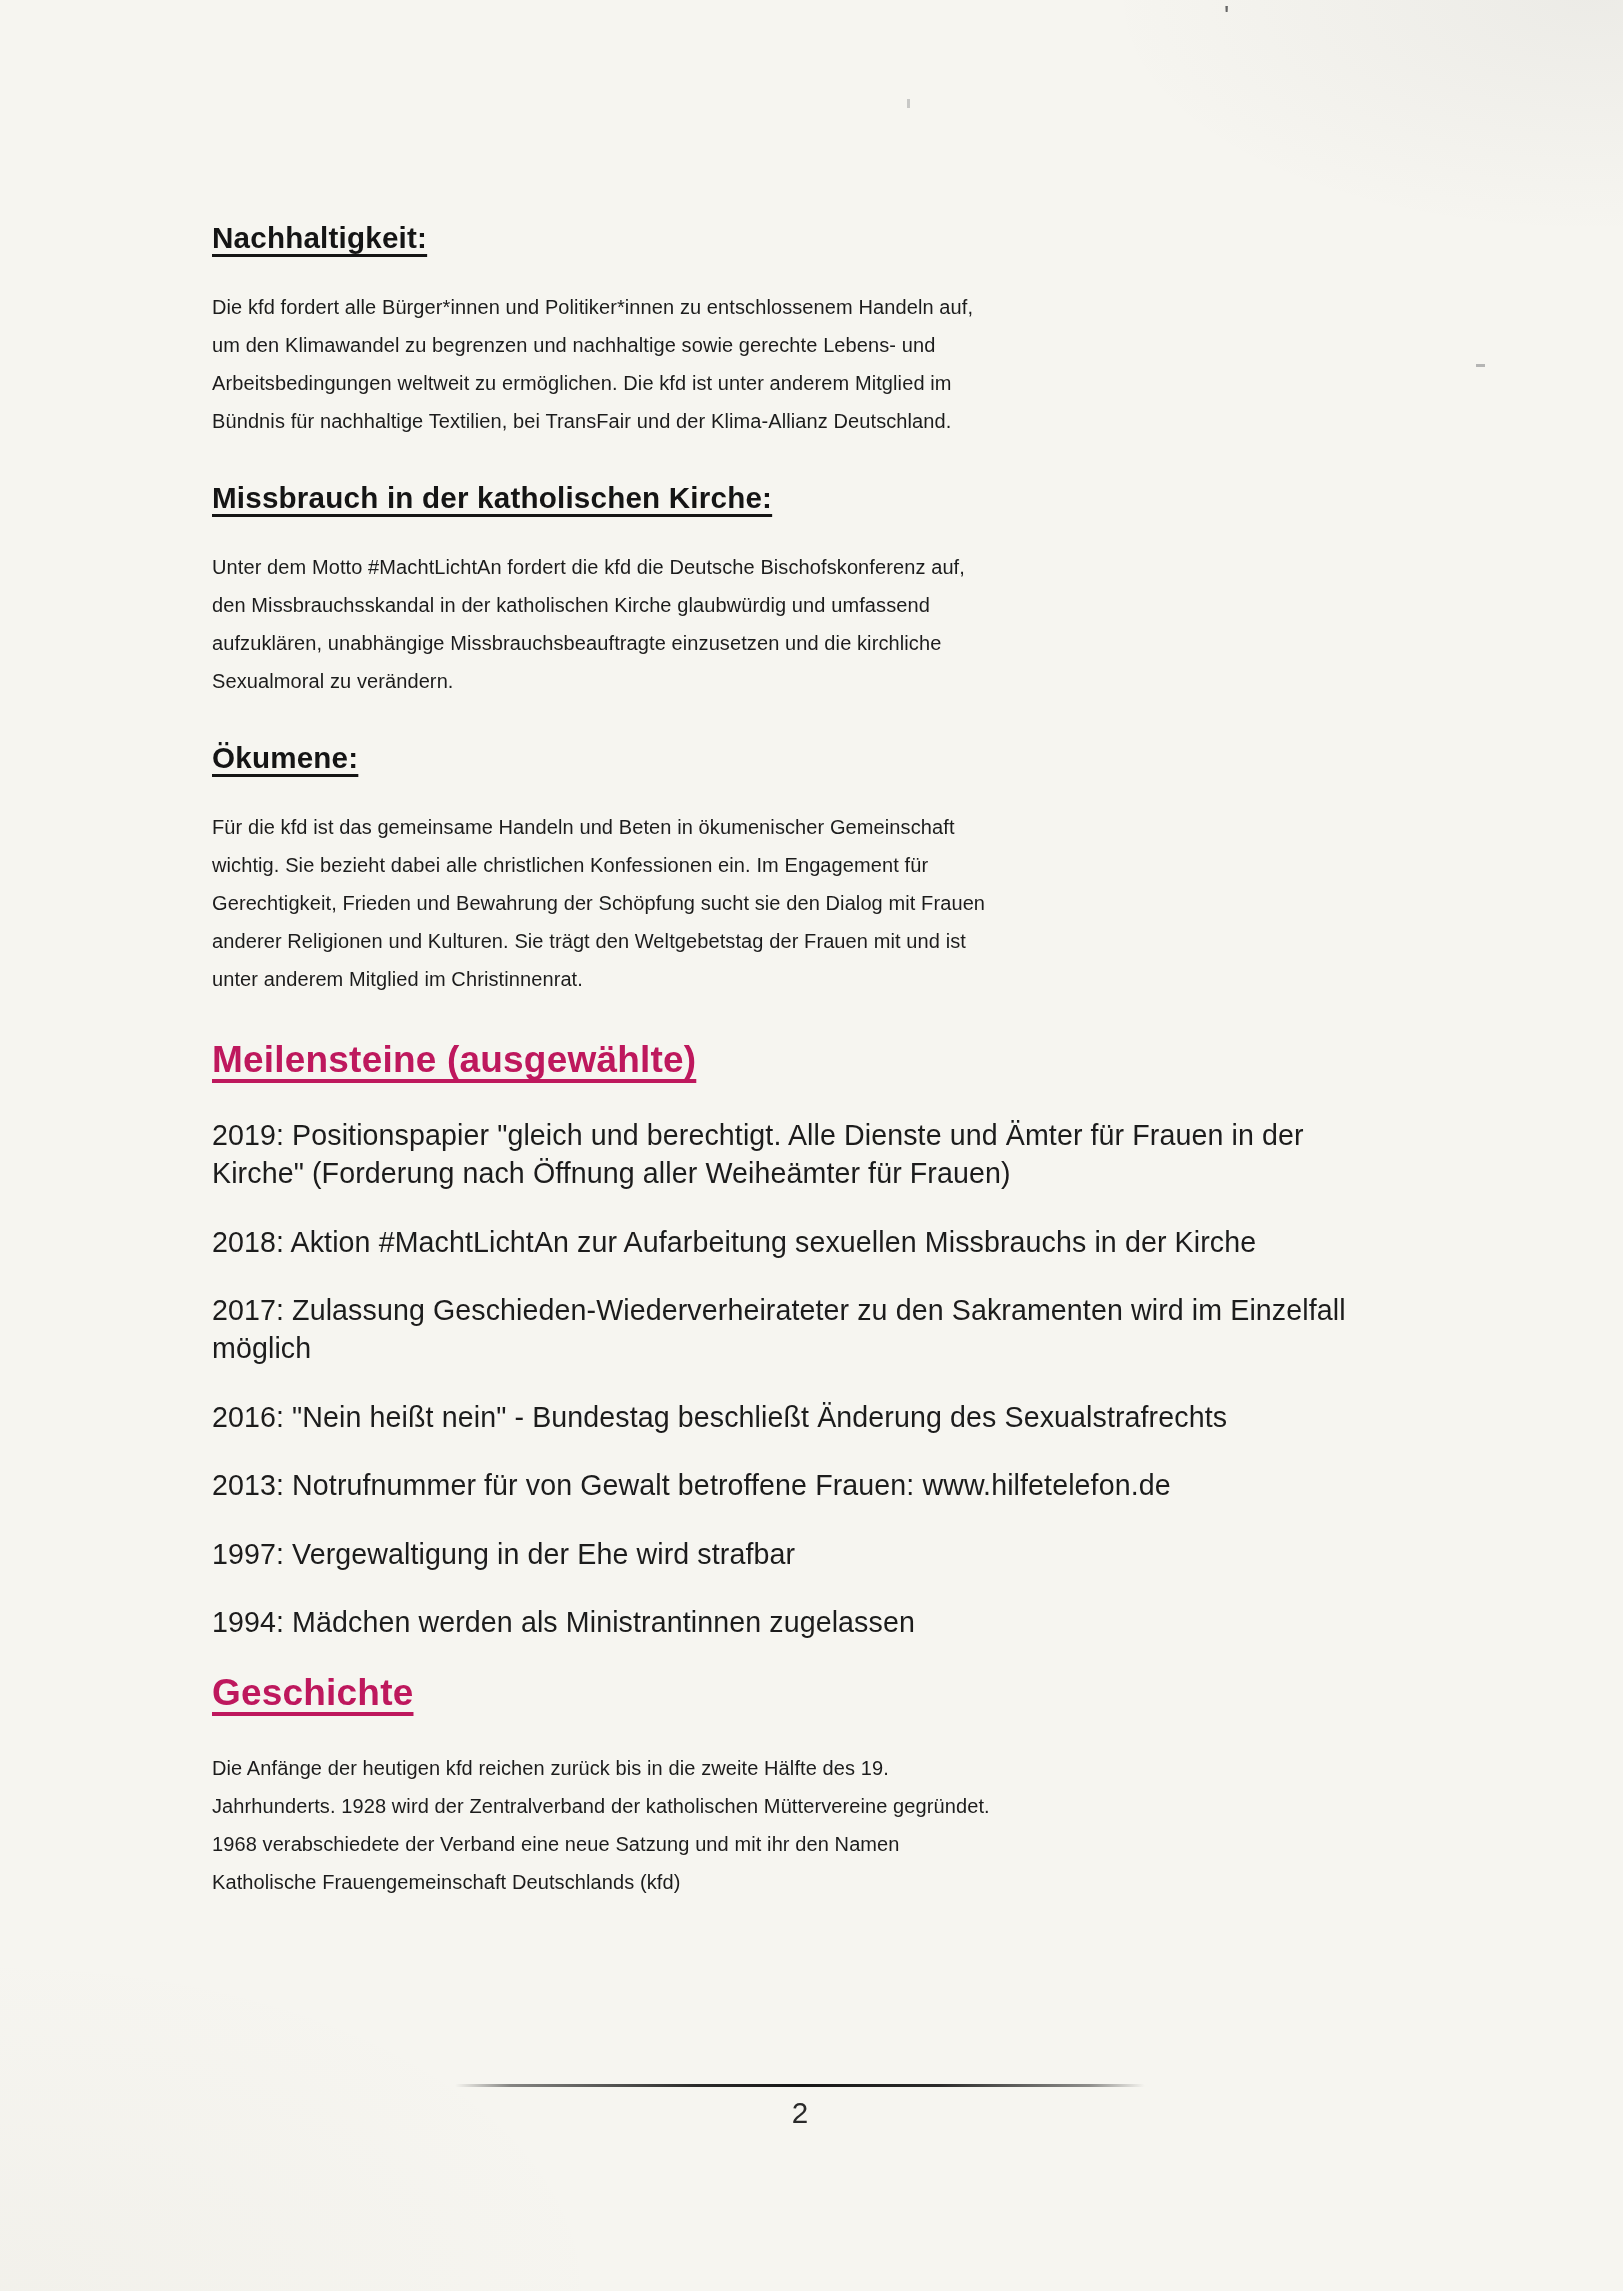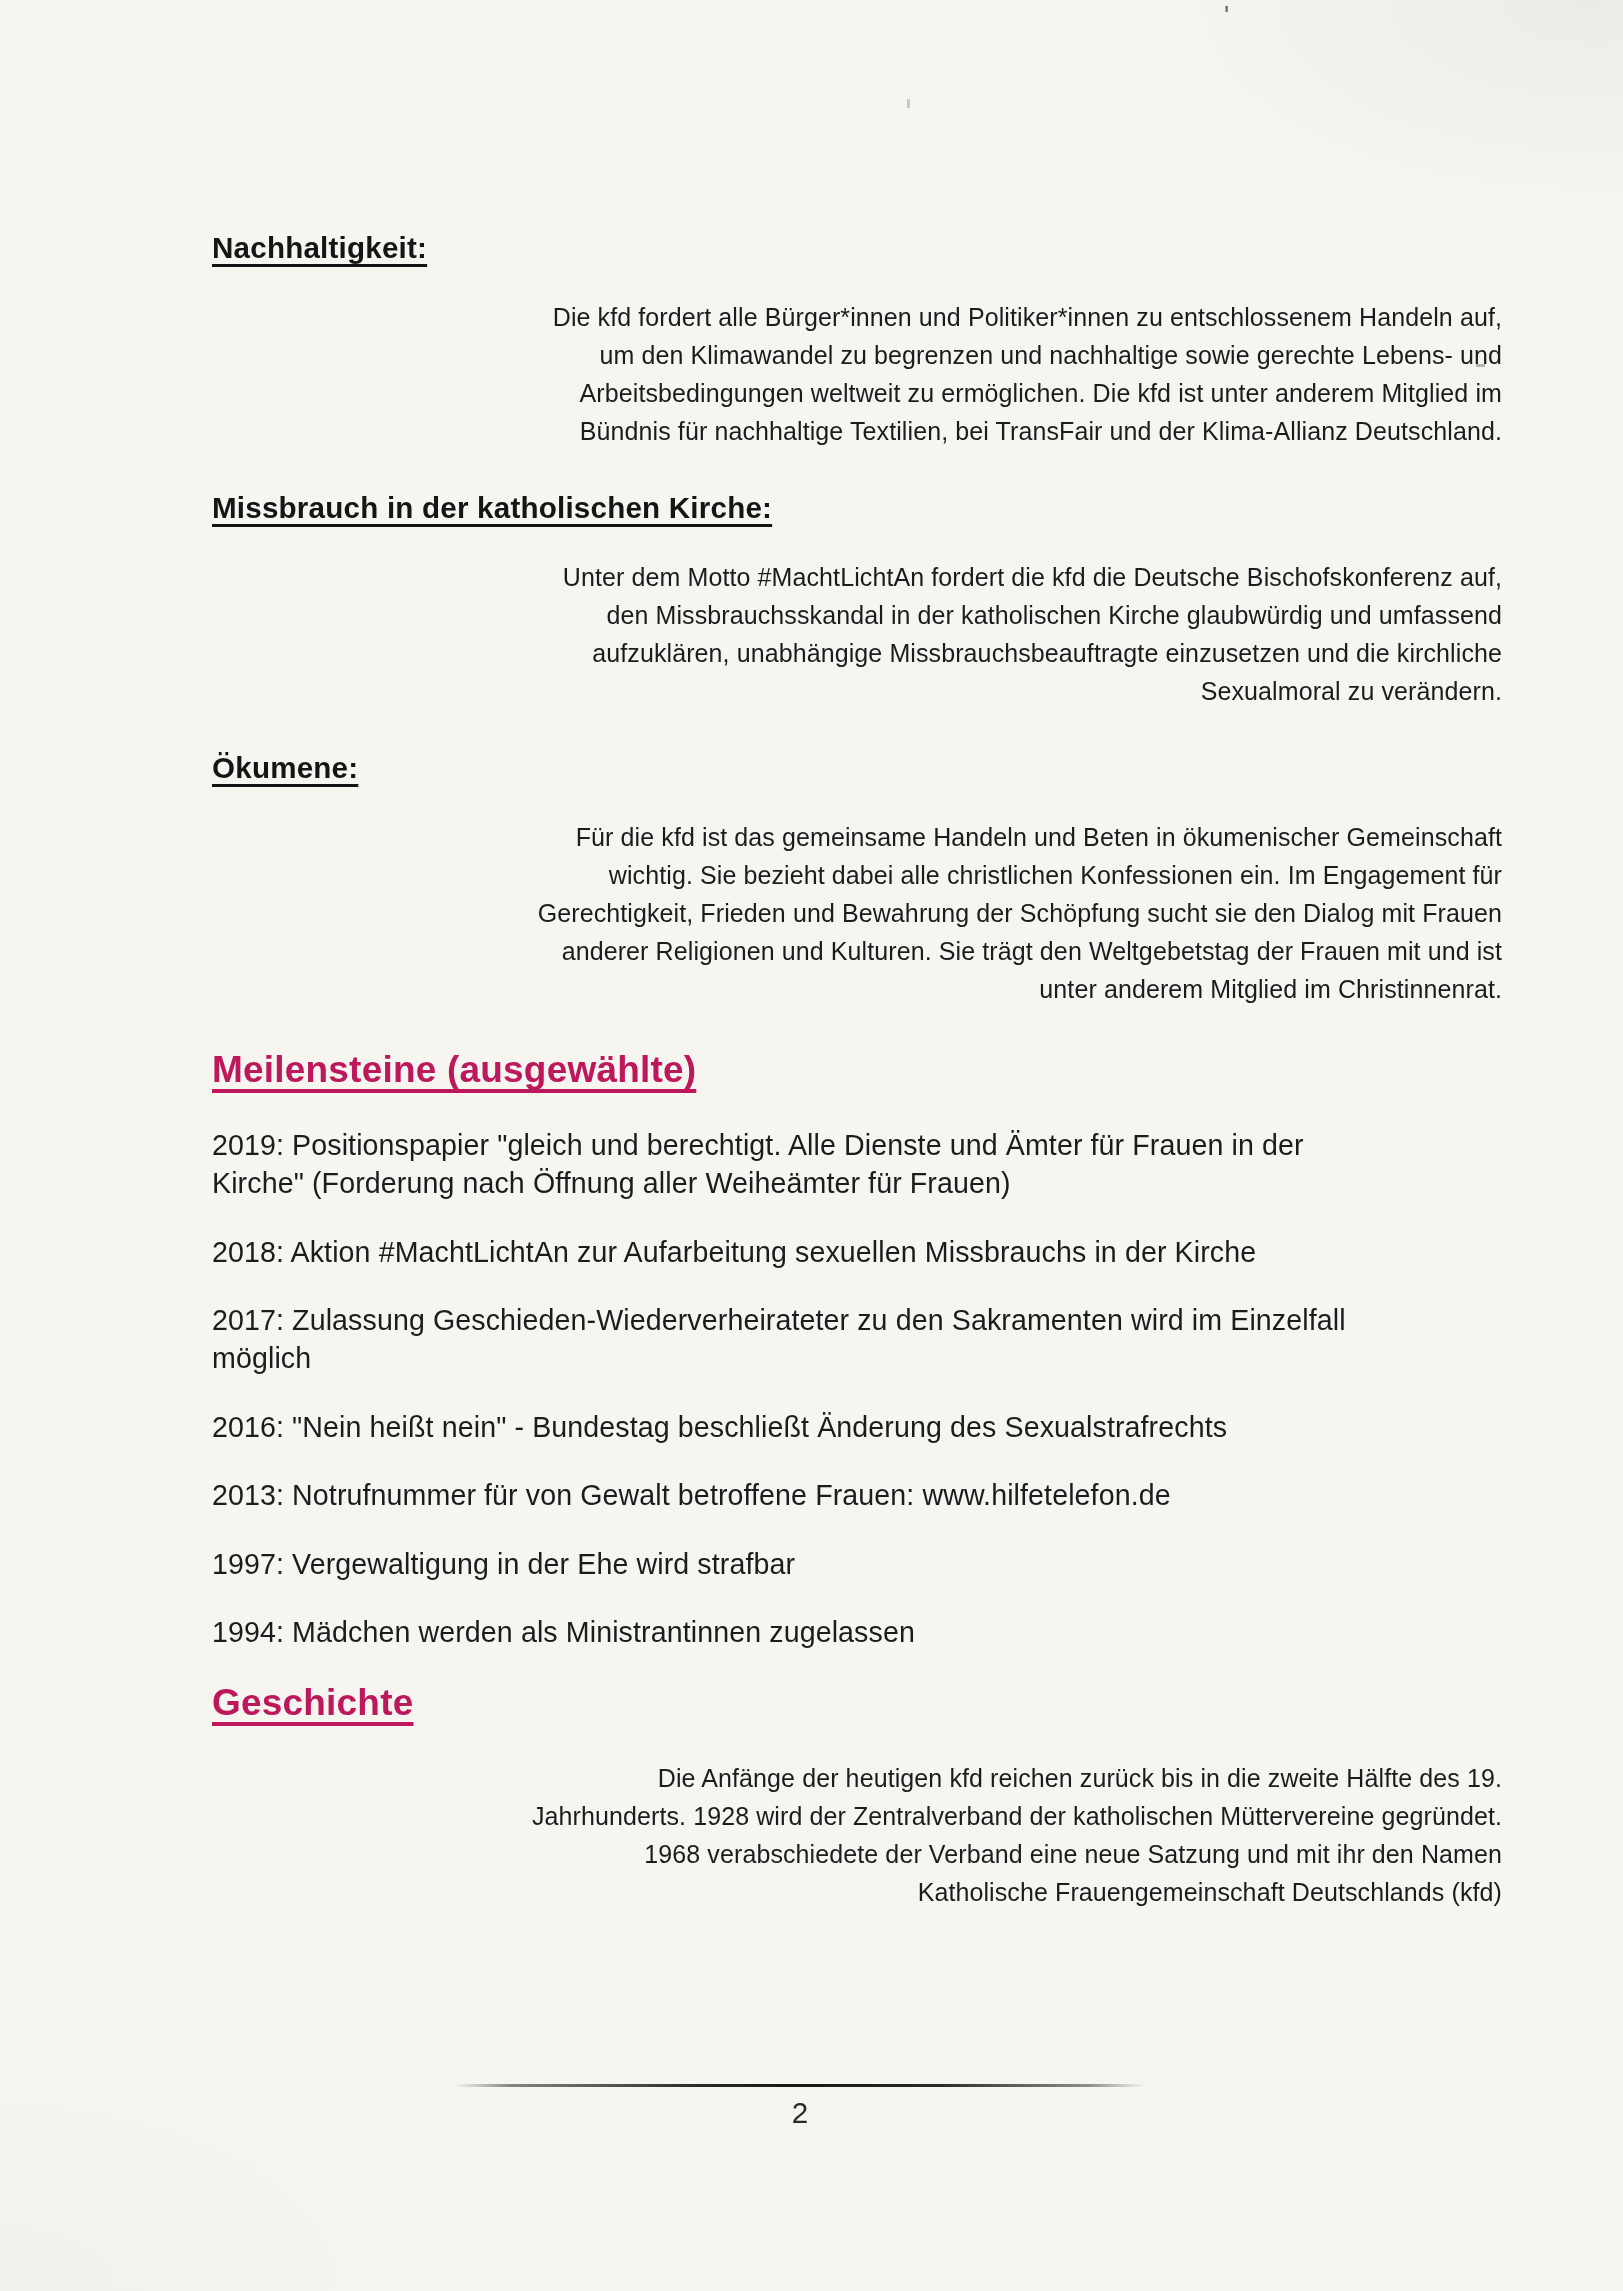--- a/index.html
+++ b/index.html
@@ -22,41 +22,40 @@
     width: 1290px;
   }
   .sub-heading {
     font-size: 29.6px;
     font-weight: bold;
     color: #151515;
     text-decoration: underline;
     text-decoration-thickness: 3px;
     text-underline-offset: 5.9px;
     text-decoration-skip-ink: none;
-    margin: 12px 0 33px 0;
+    margin: 2px 0 33px 0;
     letter-spacing: 0.2px;
   }
   .main-heading {
     font-size: 37px;
     font-weight: bold;
     color: #be185d;
     text-decoration: underline;
     text-decoration-thickness: 3.9px;
     text-underline-offset: 6.9px;
     text-decoration-skip-ink: none;
     margin: 13.8px 0 35px 0;
     letter-spacing: 0.2px;
   }
   .para {
-    font-size: 25px;
+    font-size: 20px;
     line-height: 38px;
     white-space: pre-line;
     margin: 0 0 41px 0;
     letter-spacing: 0.1px;
-    text-align: right;
   }
   .milestone {
     font-size: 28.6px;
     line-height: 38px;
     white-space: pre-line;
     margin: 0 0 30.5px 0;
     letter-spacing: 0.1px;
   }
   .footer-line {
     position: absolute;

